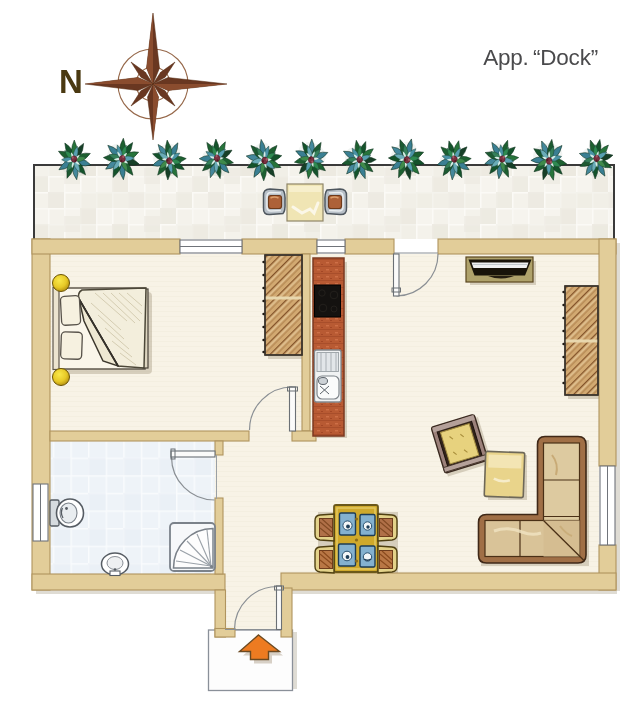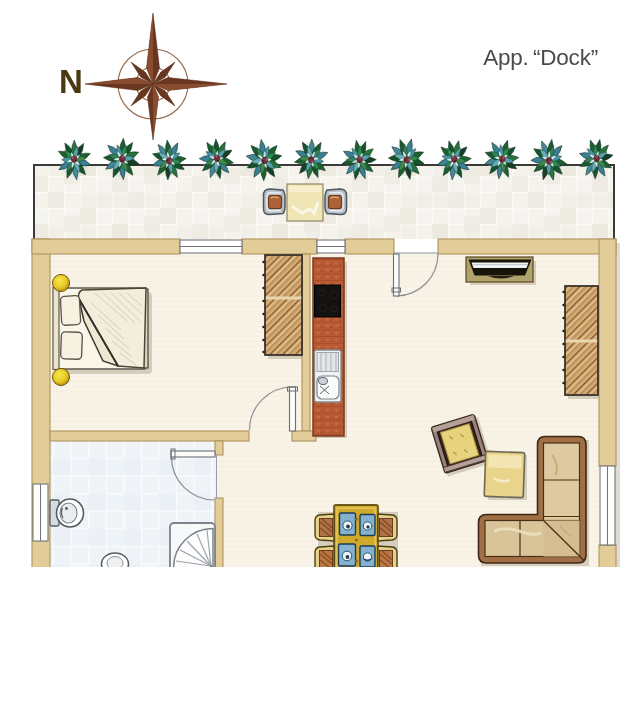--- a/index.html
+++ b/index.html
@@ -1,16 +1,16 @@
 <!DOCTYPE html>
 <html><head>
 <meta charset="utf-8">
 <style>
   html,body{margin:0;padding:0;background:#ffffff;}
-  #page{position:relative;width:640px;height:567px;background:#ffffff;font-family:"Liberation Sans", sans-serif;}
+  #page{position:relative;width:640px;height:717px;background:#ffffff;font-family:"Liberation Sans", sans-serif;}
   svg{display:block;}
 </style>
 </head>
 <body>
 <div id="page">
 <svg width="640" height="717" viewBox="0 0 640 717">
 <defs>
   <pattern id="terrTile" width="16" height="16" patternUnits="userSpaceOnUse">
     <rect width="16" height="16" fill="#f4f2eb"></rect>
     <rect x="0" y="0" width="16" height="1.6" fill="#fbfaf6"></rect>

